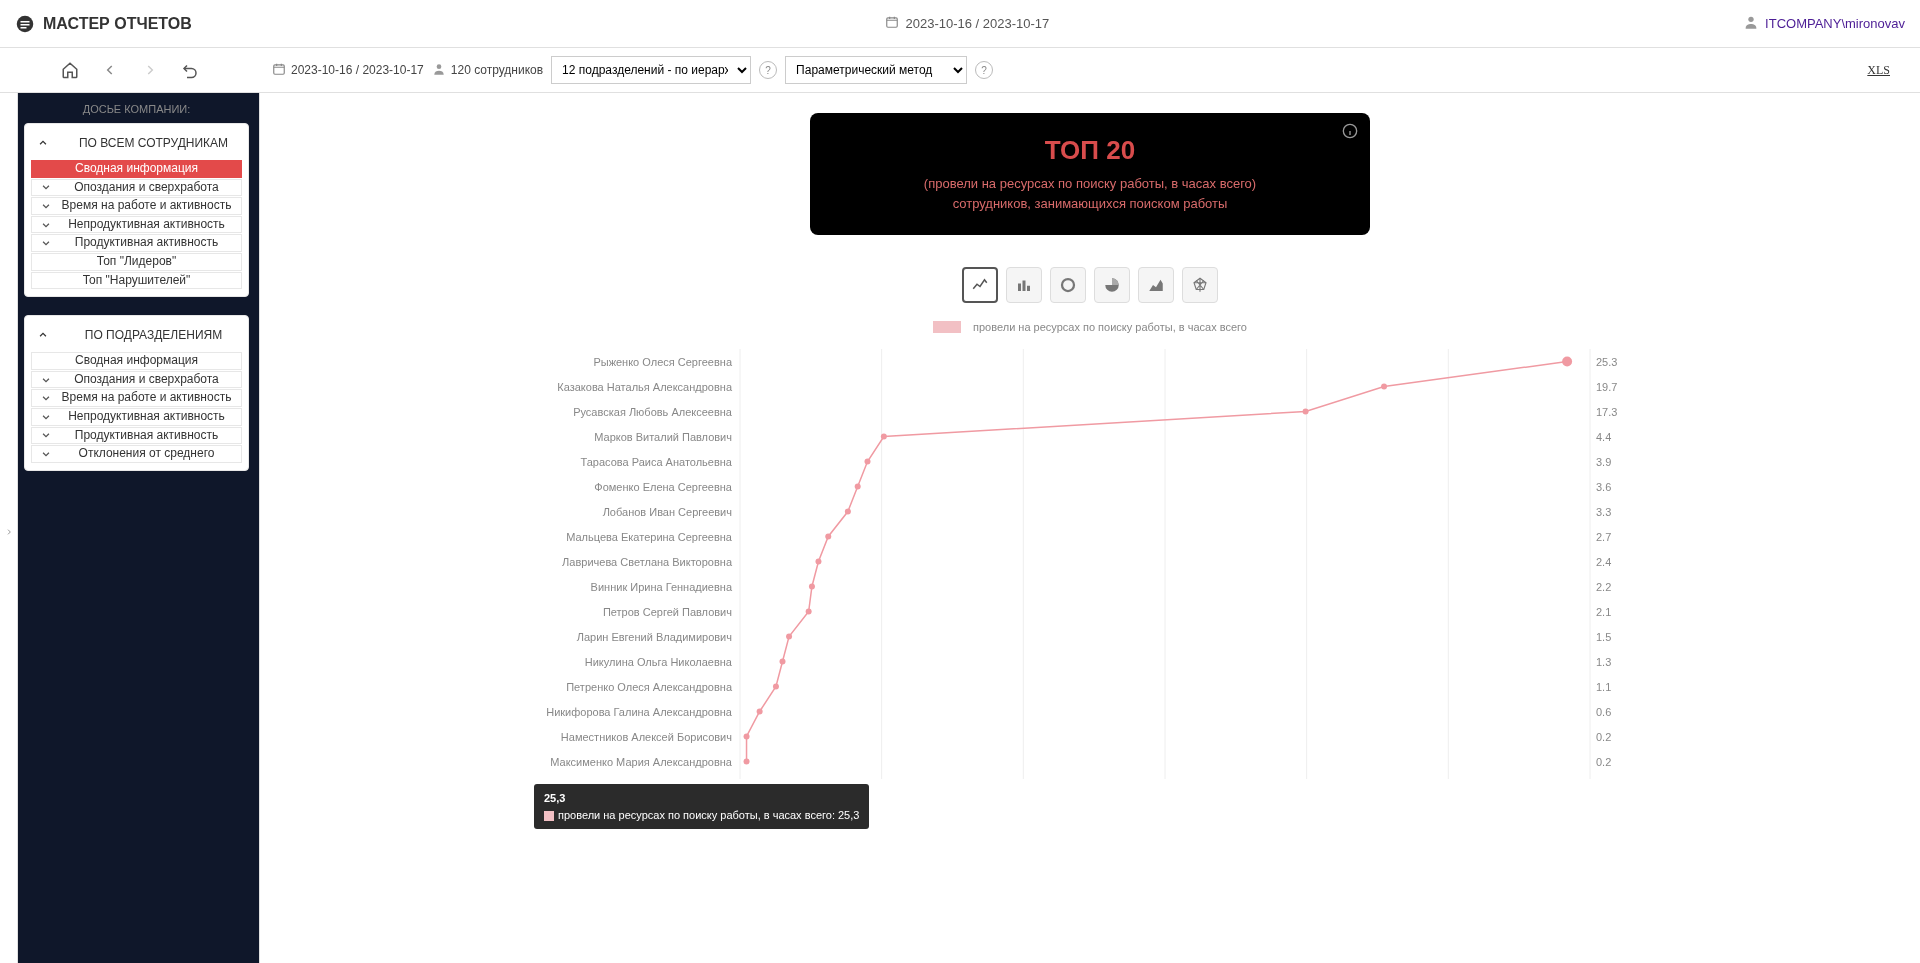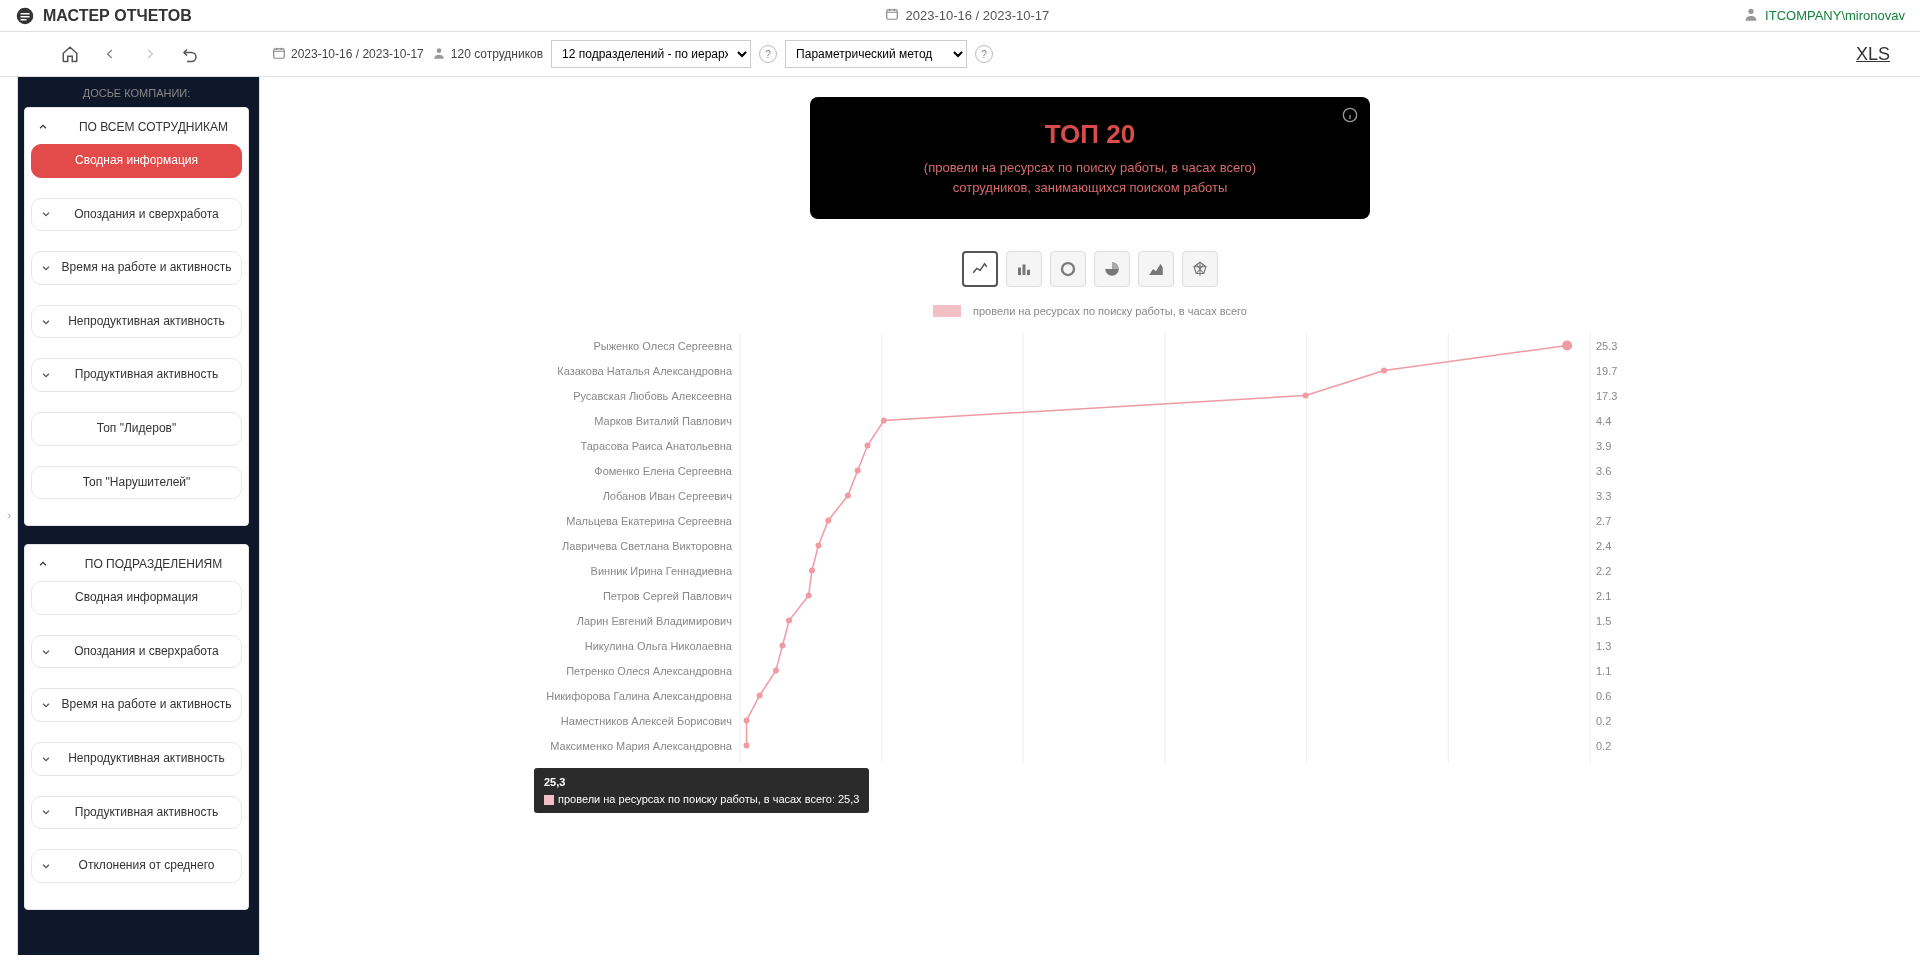--- a/index.html
+++ b/index.html
@@ -1,41 +1,41 @@
 <!DOCTYPE html>
 <html><head>
 <meta charset="utf-8">
 <style>
 * { margin: 0; padding: 0; box-sizing: border-box; }
 body { font-family: Arial, sans-serif; font-size: 13px; color: #333; background: #fff; }
 
-.top-header { height: 32px; border-bottom: 1px solid #e0e0e0; display: flex; align-items: center; padding: 0 15px; }
+.top-header { height: 48px; border-bottom: 1px solid #e0e0e0; display: flex; align-items: center; padding: 0 15px; }
 .app-title { font-size: 16px; font-weight: bold; display: flex; align-items: center; gap: 8px; }
 .app-title-icon { width: 20px; height: 20px; display: flex; align-items: center; justify-content: center; }
 .date-header { margin: 0 auto; display: flex; align-items: center; gap: 6px; color: #555; font-size: 13px; }
-.user-header { display: flex; align-items: center; gap: 6px; color: #15803d; font-size: 13px; }
+.user-header { display: flex; align-items: center; gap: 6px; color: #4c1d95; font-size: 13px; }
 
 .toolbar { height: 45px; border-bottom: 1px solid #e0e0e0; display: flex; align-items: center; }
 .toolbar-left { width: 260px; display: flex; align-items: center; justify-content: center; gap: 18px; padding: 0 10px; }
 .toolbar-left .tb-btn { width: 22px; height: 22px; display: flex; align-items: center; justify-content: center; cursor: pointer; color: #555; }
 .toolbar-main { flex: 1; display: flex; align-items: center; gap: 8px; padding: 0 12px; }
 .tb-item { display: flex; align-items: center; gap: 5px; color: #444; font-size: 12px; }
 .tb-select { border: 1px solid #ccc; padding: 4px 6px; font-size: 12px; background: #fff; height: 28px; }
 .tb-help { width: 18px; height: 18px; border: 1px solid #bbb; border-radius: 50%; display: flex; align-items: center; justify-content: center; font-size: 10px; color: #888; cursor: pointer; }
-.tb-xls { margin-left: auto; margin-right: 18px; text-decoration: underline; font-size: 18px; color: #333; cursor: pointer; }
+.tb-xls { margin-left: auto; margin-right: 18px; text-decoration: underline; font-size: 12px; color: #333; cursor: pointer; font-family: Liberation Serif, serif; }
 
 .body { display: flex; height: calc(100vh - 85px); }
 .vbar { width: 18px; border-right: 1px solid #e0e0e0; display: flex; align-items: center; justify-content: center; cursor: pointer; color: #888; }
 .sidebar { width: 242px; border-right: 1px solid #e0e0e0; overflow-y: auto; padding: 0 4px 10px 4px; background: #0f172a; position: relative; }
 .sidebar-inner { padding-right: 4px; }
 .sb-header { font-size: 11px; color: #888; text-align: center; padding: 10px 0 8px; }
 .sb-group { background: #fff; border: 1px solid #e7e7e7; border-radius: 4px; margin: 0 2px 18px; padding: 6px; }
 .sb-group-title { display: flex; align-items: center; gap: 22px; font-size: 12px; color: #333; padding: 6px 6px 10px; cursor: pointer; }
 .sb-group-title .chev { width: 12px; display: flex; justify-content: center; }
-.sb-item { border: 1px solid #e7e7e7; border-radius: 10px; margin-bottom: 20px; padding: 8px 8px; font-size: 12px; color: #333; display: flex; align-items: center; gap: 8px; cursor: pointer; text-align: center; }
+.sb-item { border: 1px solid #e7e7e7; border-radius: 0; margin-bottom: 1px; padding: 0 8px; font-size: 12px; color: #333; display: flex; align-items: center; gap: 8px; cursor: pointer; text-align: center; }
 .sb-item.active { background: #e34a4a; color: #fff; border-color: #e34a4a; }
 .sb-item .chev { width: 12px; display: flex; justify-content: center; flex-shrink: 0; }
 .sb-item .lbl { flex: 1; text-align: center; line-height: 1.3; }
 .sb-item.no-chev .lbl { margin-left: 0; }
 
 .content { flex: 1; overflow: auto; padding: 20px 30px; position: relative; }
 .card { background: #000000; border-radius: 8px; padding: 22px 30px; position: relative; max-width: 560px; margin: 0 auto 32px; text-align: center; }
 .card .info-icon { position: absolute; top: 10px; right: 12px; color: #999; cursor: pointer; }
 .card-title { color: #d84c4c; font-size: 26px; font-weight: bold; margin-bottom: 8px; }
 .card-sub { color: #d86b6b; font-size: 13px; line-height: 1.5; }

